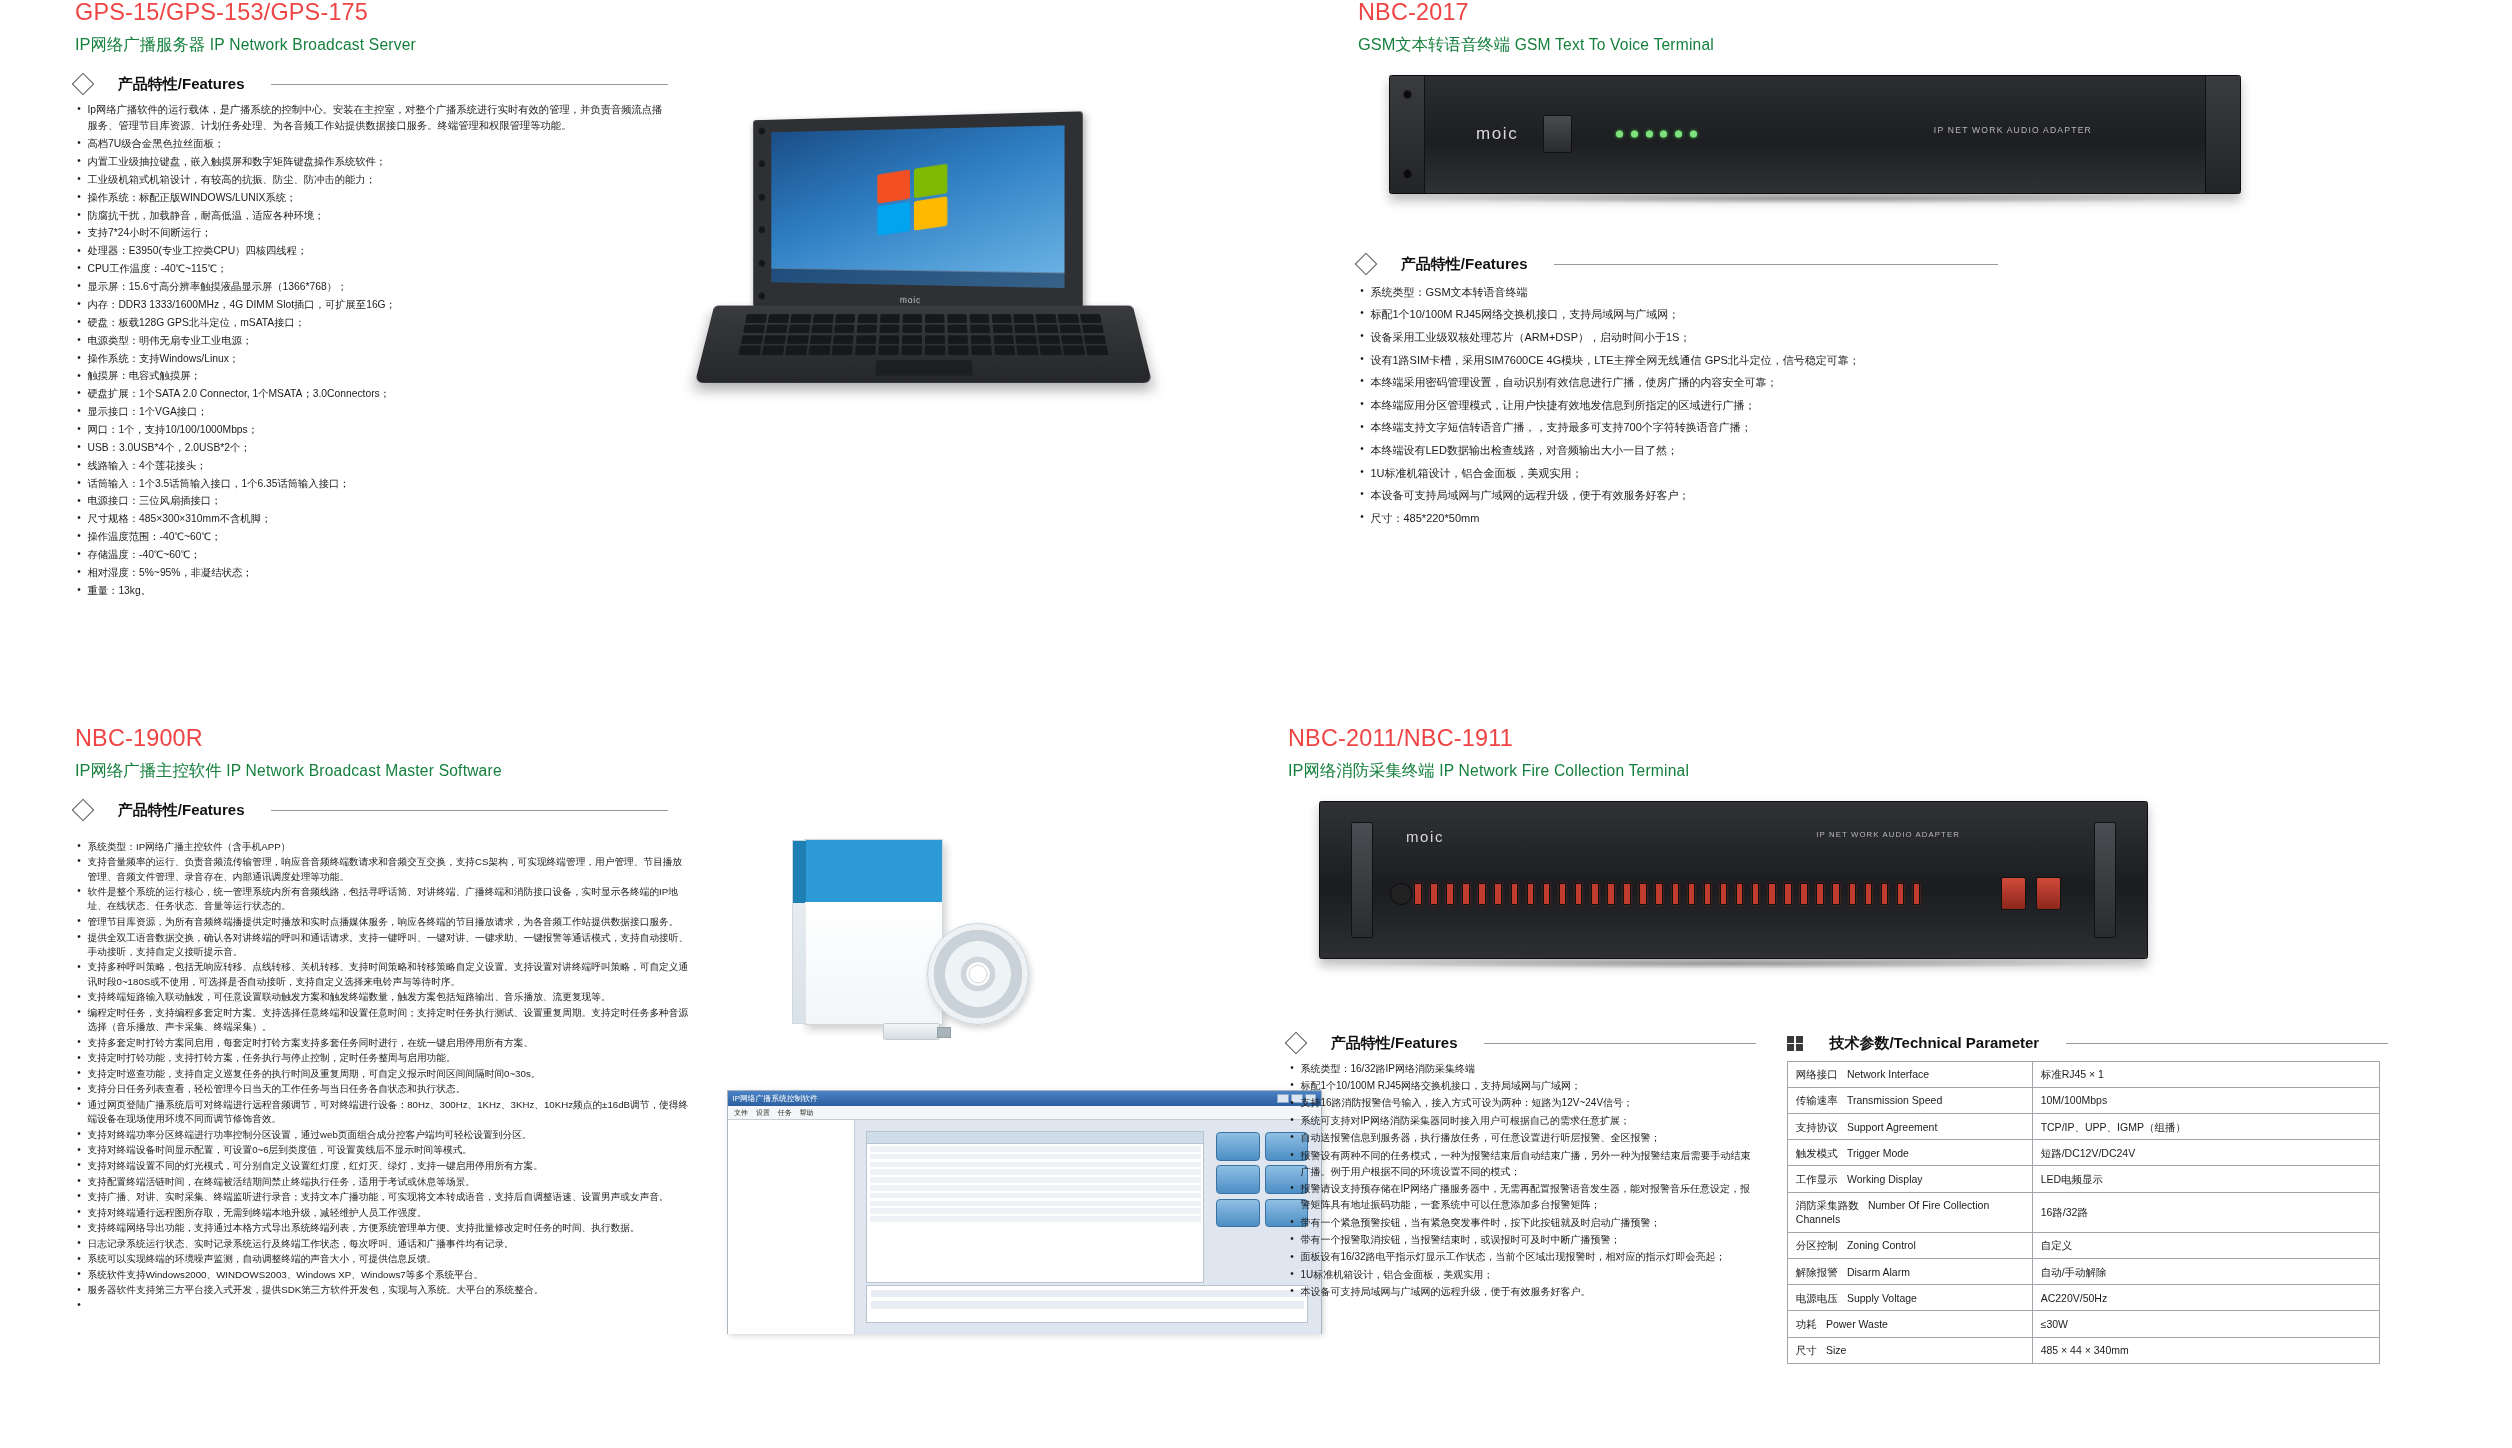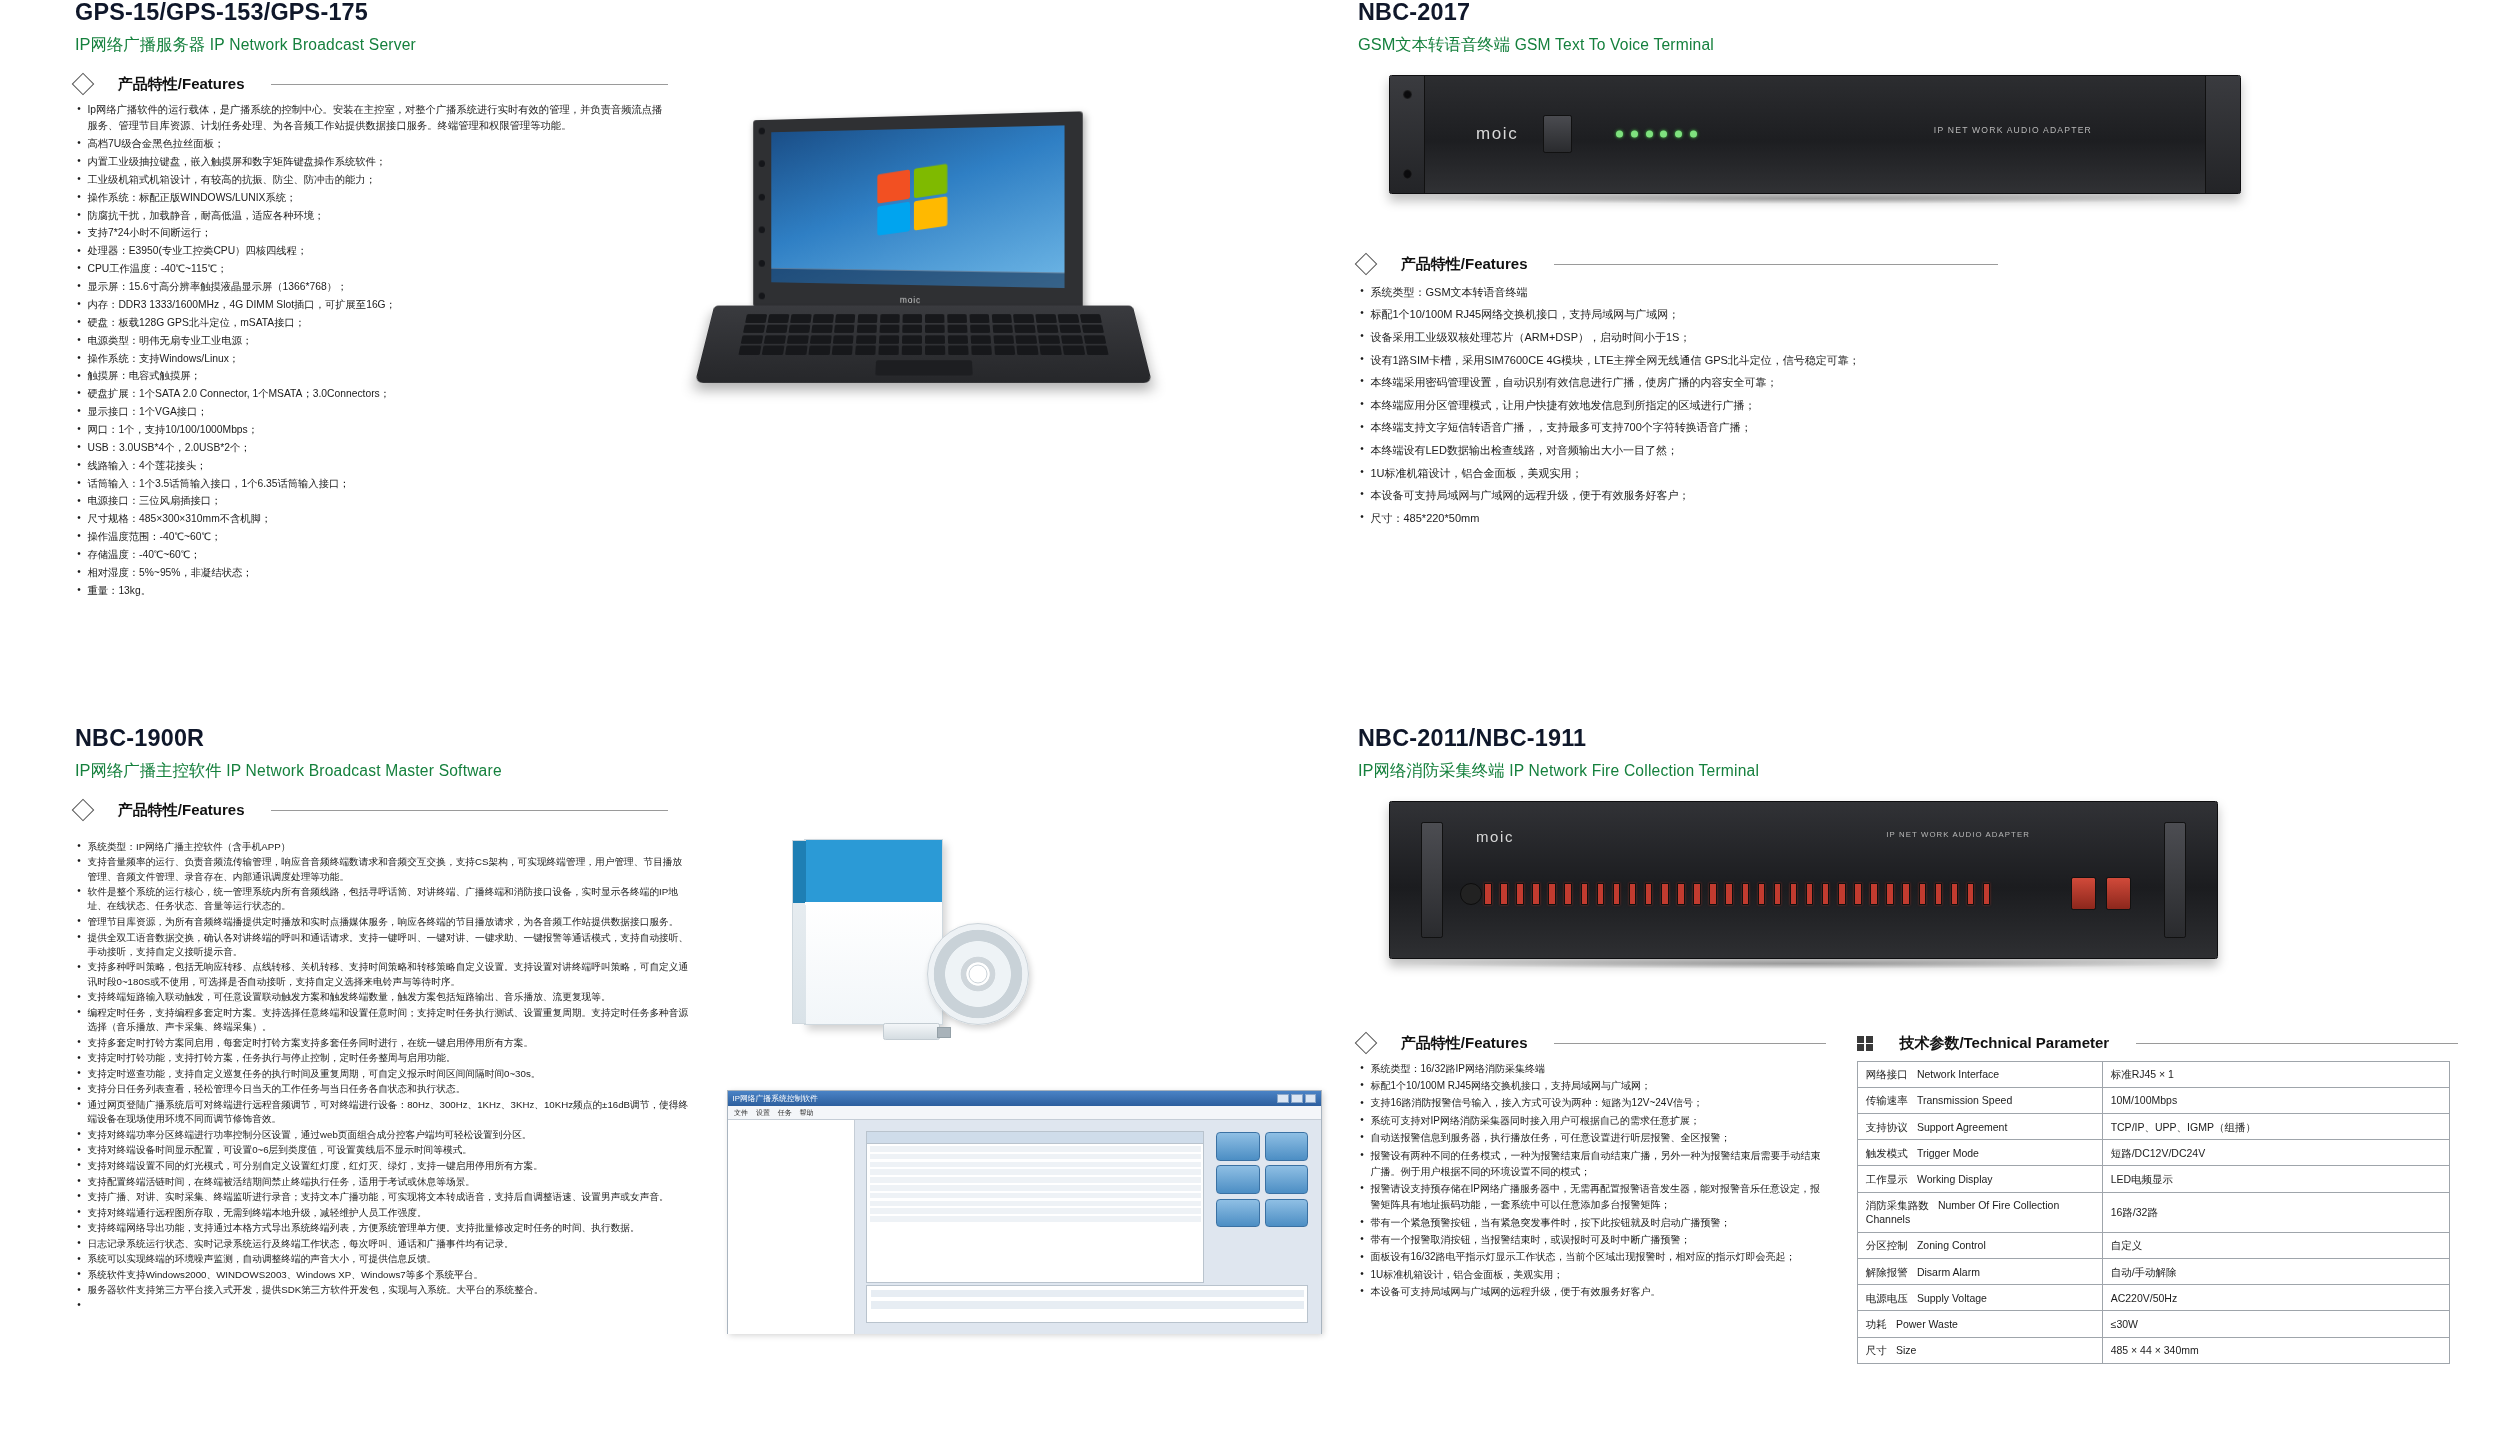--- a/index.html
+++ b/index.html
@@ -23,25 +23,25 @@
     box-sizing: border-box;
   }
   
   .quad {
     position: absolute;
     box-sizing: border-box;
   }
   .q-tl { left: 75px;  top: 0px;    width: 1155px; height: 702px; }
   .q-tr { left: 1358px;top: 0px;    width: 1108px; height: 702px; }
   .q-bl { left: 75px;  top: 726px;  width: 1155px; height: 718px; }
-  .q-br { left: 1358px;top: 726px;  width: 1108px; height: 718px; }
+  .q-br { left: 1288px;top: 726px;  width: 1108px; height: 718px; }
 
   .model-title {
-    color: #0f172a;
-    font-weight: bold;
+    color: #ef4444;
+    font-weight: normal;
     font-size: 23.4px;
     letter-spacing: 0.2px;
     margin: 0 0 7.8px 0;
     line-height: 1.1;
   }
   .model-sub {
     font-size: 16.4px;
     color: #15803d;
     margin: 0 0 6.2px 0;
     line-height: 1.3;

